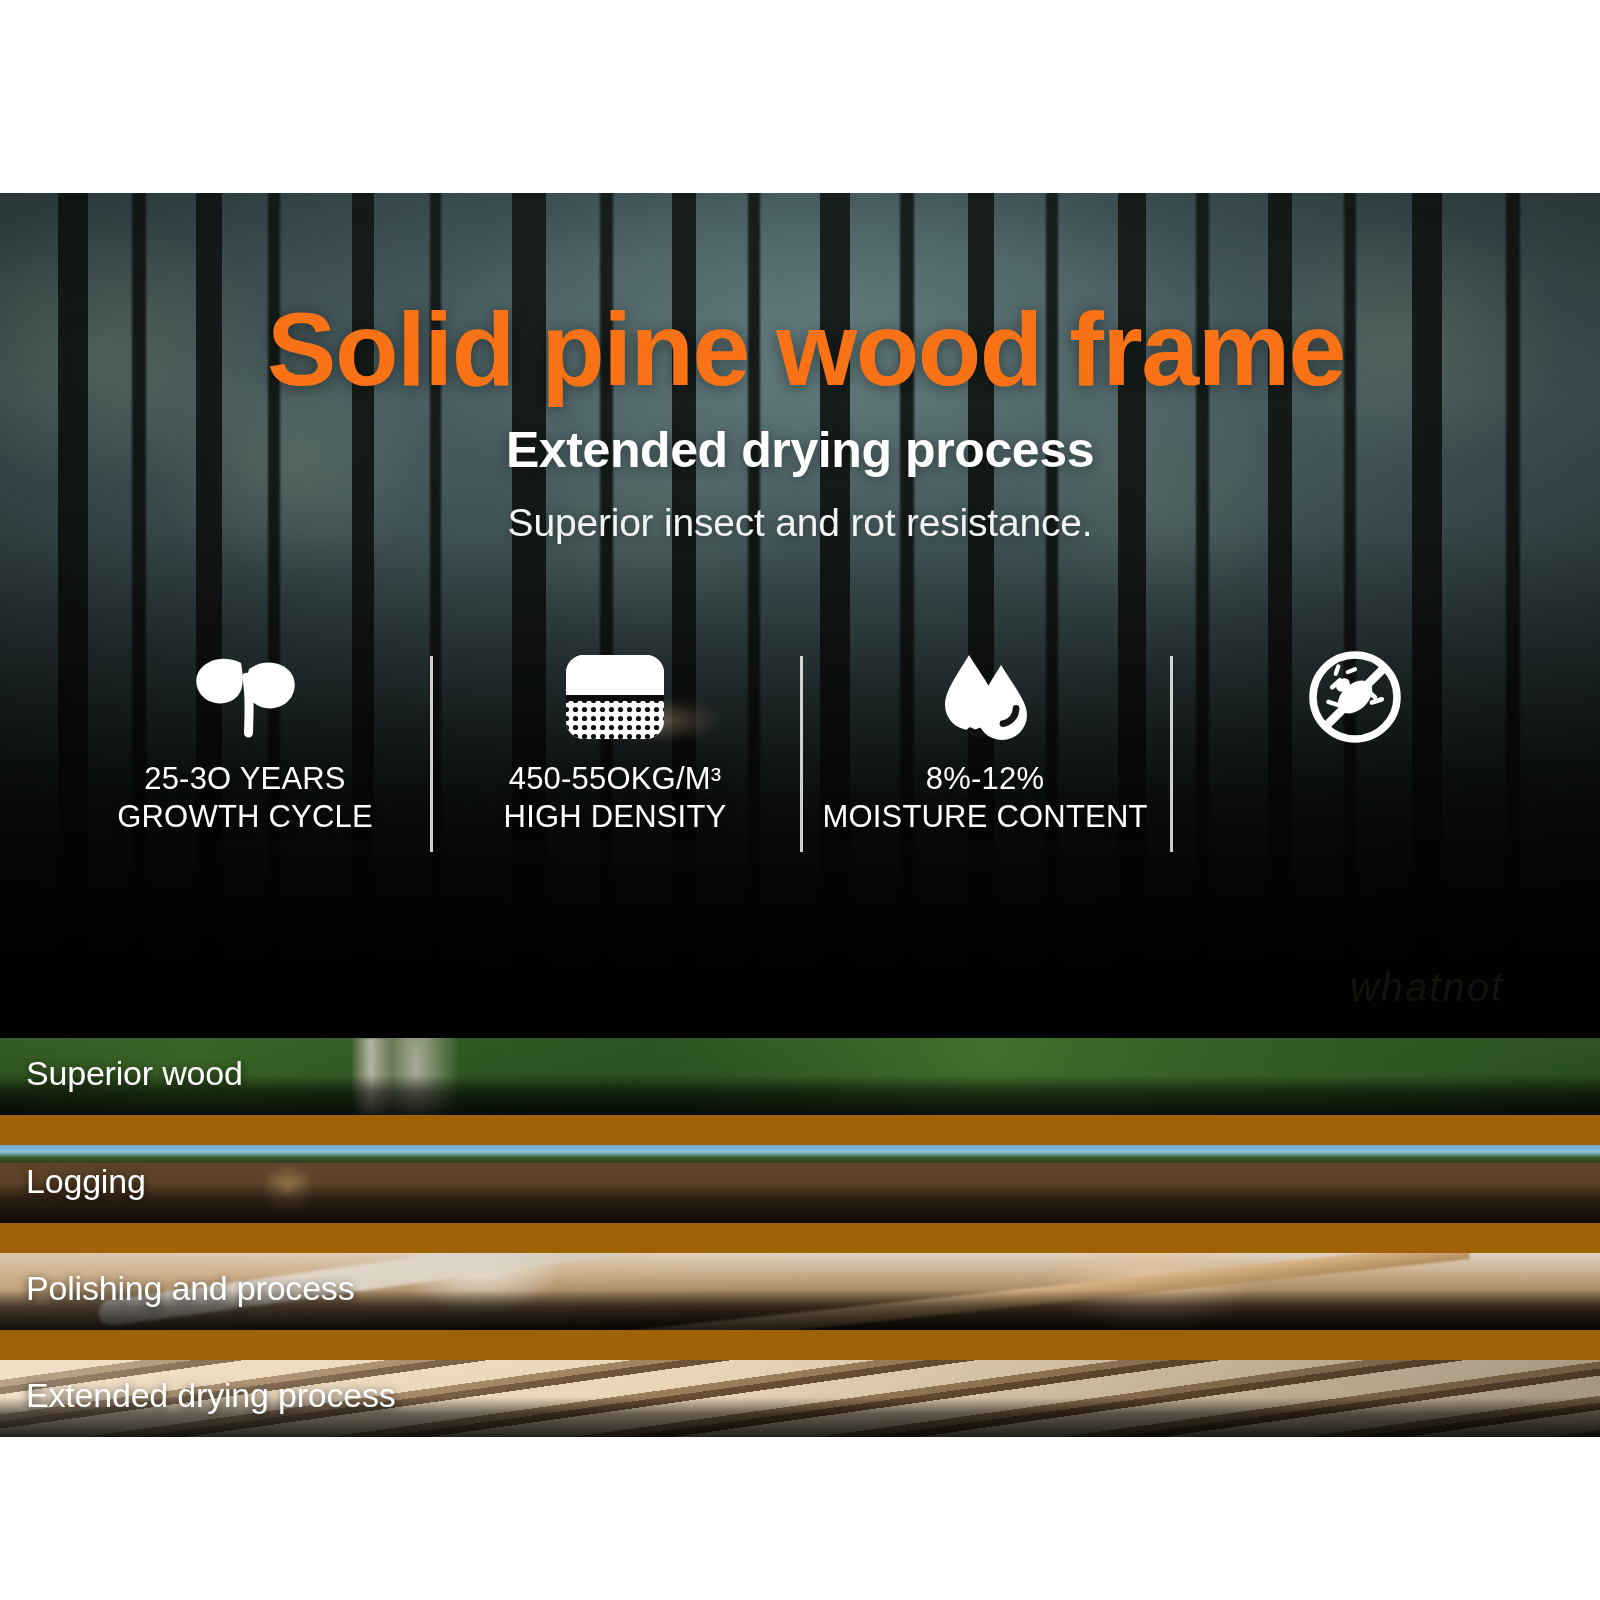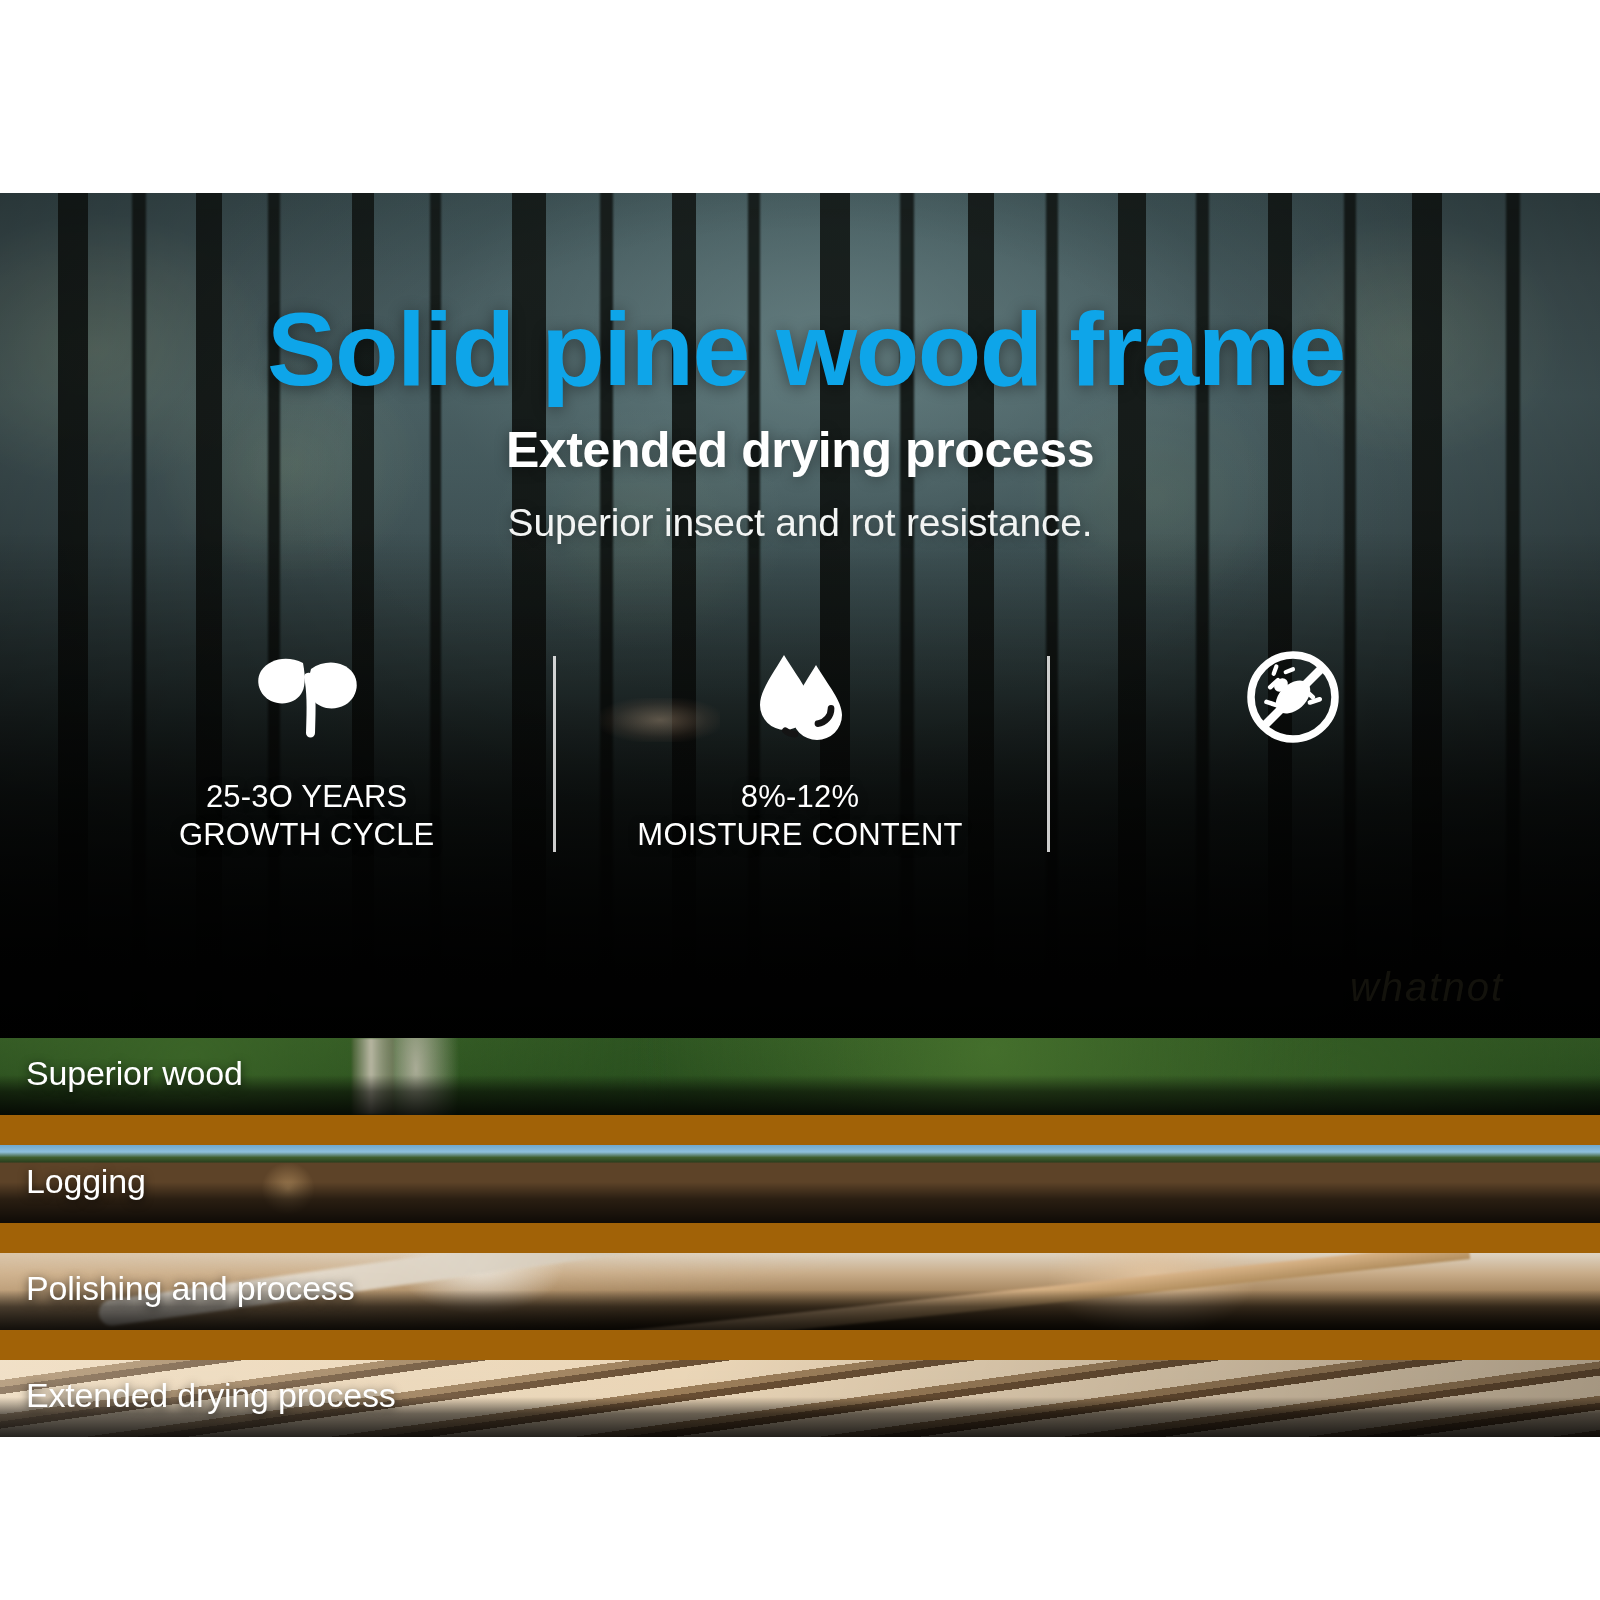--- a/index.html
+++ b/index.html
@@ -110,21 +110,21 @@
   
   .hero-copy {
     position: absolute;
     left: 0; right: 0; top: 102px;
     text-align: center;
     z-index: 5;
   }
   .hero-title {
     font-size: 104px;
     font-weight: 700;
-    color: #0ea5e9;
+    color: #f97316;
     letter-spacing: -1.5px;
     line-height: 1.04;
     text-shadow: 0 2px 16px rgba(0,0,0,0.45);
     padding-left: 12px;
   }
   .hero-subtitle {
     margin-top: 18px;
     font-size: 50px;
     font-weight: 700;
     color: #ffffff;
@@ -150,21 +150,20 @@
     z-index: 5;
   }
   .feature {
     position: relative;
     flex: 1 1 25%;
     display: flex;
     flex-direction: column;
     align-items: center;
     justify-content: flex-start;
     text-align: center;
-    gap: 18px;
   }
   .feature + .feature::before {
     content: "";
     position: absolute;
     left: 0; top: 8px;
     width: 3px;
     height: 196px;
     background: rgba(255,255,255,0.80);
   }
   .feature-icon {
@@ -349,20 +348,42 @@
           <svg width="104" height="96" viewBox="0 0 104 96" aria-hidden="true">
             <path fill="#ffffff" d="M48 14c-16-8-34-4-42 8-6 10-2 24 10 30 11 5 24 2 30-7 4-6 5-15 2-31z"></path>
             <path fill="#ffffff" d="M56 20c14-10 33-8 42 4 7 10 4 25-8 32-11 6-25 4-32-5-5-7-6-17-2-31z"></path>
             <path fill="#ffffff" d="M49 28c3 14 3 30 2 56a4.5 4.5 0 0 0 9 0c1-27 1-43-2-57a4.6 4.6 0 0 0-9 1z"></path>
           </svg>
         </div>
         <div class="feature-label">25-3O YEARS
 GROWTH CYCLE</div>
       </div>
 
+      <div class="feature">
+        <div class="feature-icon">
+          <svg width="106" height="92" viewBox="0 0 106 92" aria-hidden="true">
+            <defs>
+              <pattern id="perf" width="9" height="9" patternUnits="userSpaceOnUse">
+                <circle cx="4.5" cy="4.5" r="2.6" fill="#101010"></circle>
+              </pattern>
+              <clipPath id="blockclip">
+                <rect x="4" y="4" width="98" height="84" rx="18" ry="18"></rect>
+              </clipPath>
+            </defs>
+            <g clip-path="url(#blockclip)">
+              <rect x="4" y="4" width="98" height="84" fill="#ffffff"></rect>
+              <rect x="4" y="4" width="98" height="40" fill="#ffffff"></rect>
+              <rect x="4" y="44" width="98" height="6" fill="#0c0c0c"></rect>
+              <rect x="4" y="50" width="98" height="38" fill="url(#perf)"></rect>
+            </g>
+          </svg>
+        </div>
+        <div class="feature-label">450-55OKG/M³
+HIGH DENSITY</div>
+      </div>
 
       <div class="feature">
         <div class="feature-icon">
           <svg width="104" height="96" viewBox="0 0 104 96" aria-hidden="true">
             <path fill="#ffffff" d="M36 6C24 26 12 42 12 56a25 25 0 0 0 50 0C62 42 48 26 36 6z"></path>
             <path fill="#ffffff" d="M68 16C56 36 44 52 44 66a25 25 0 0 0 50 0C94 52 80 36 68 16z"></path>
             <path fill="#141414" d="M83 56a3.4 3.4 0 0 1 3.4 3.4A18.6 18.6 0 0 1 70 78a3.4 3.4 0 0 1 0-6.8 11.8 11.8 0 0 0 9.7-11.8A3.4 3.4 0 0 1 83 56z"></path>
             <path fill="#141414" d="M47 82a3.2 3.2 0 0 1 0 6.4 18 18 0 0 1-12-4.6 3.2 3.2 0 0 1 4.2-4.8A11.4 11.4 0 0 0 47 82z"></path>
           </svg>
         </div>

